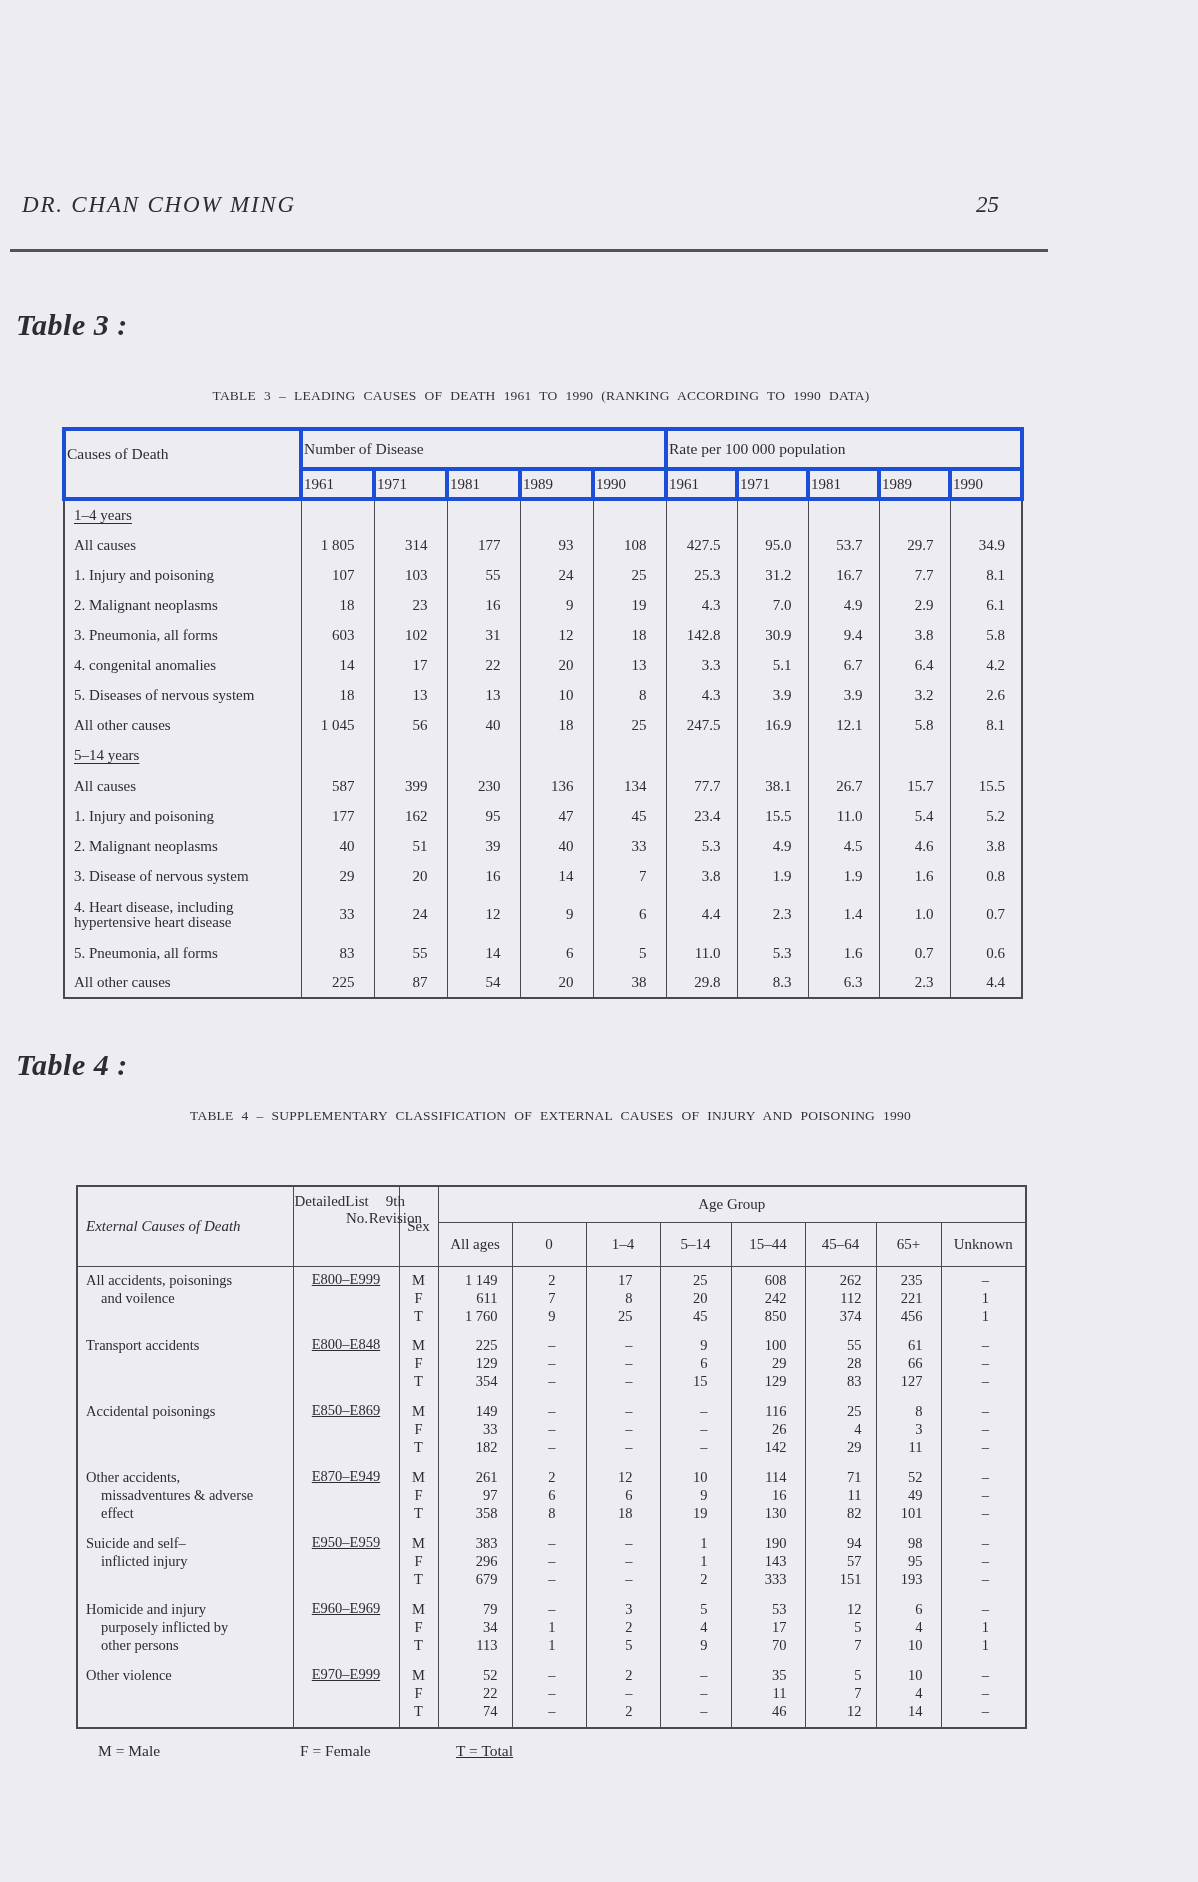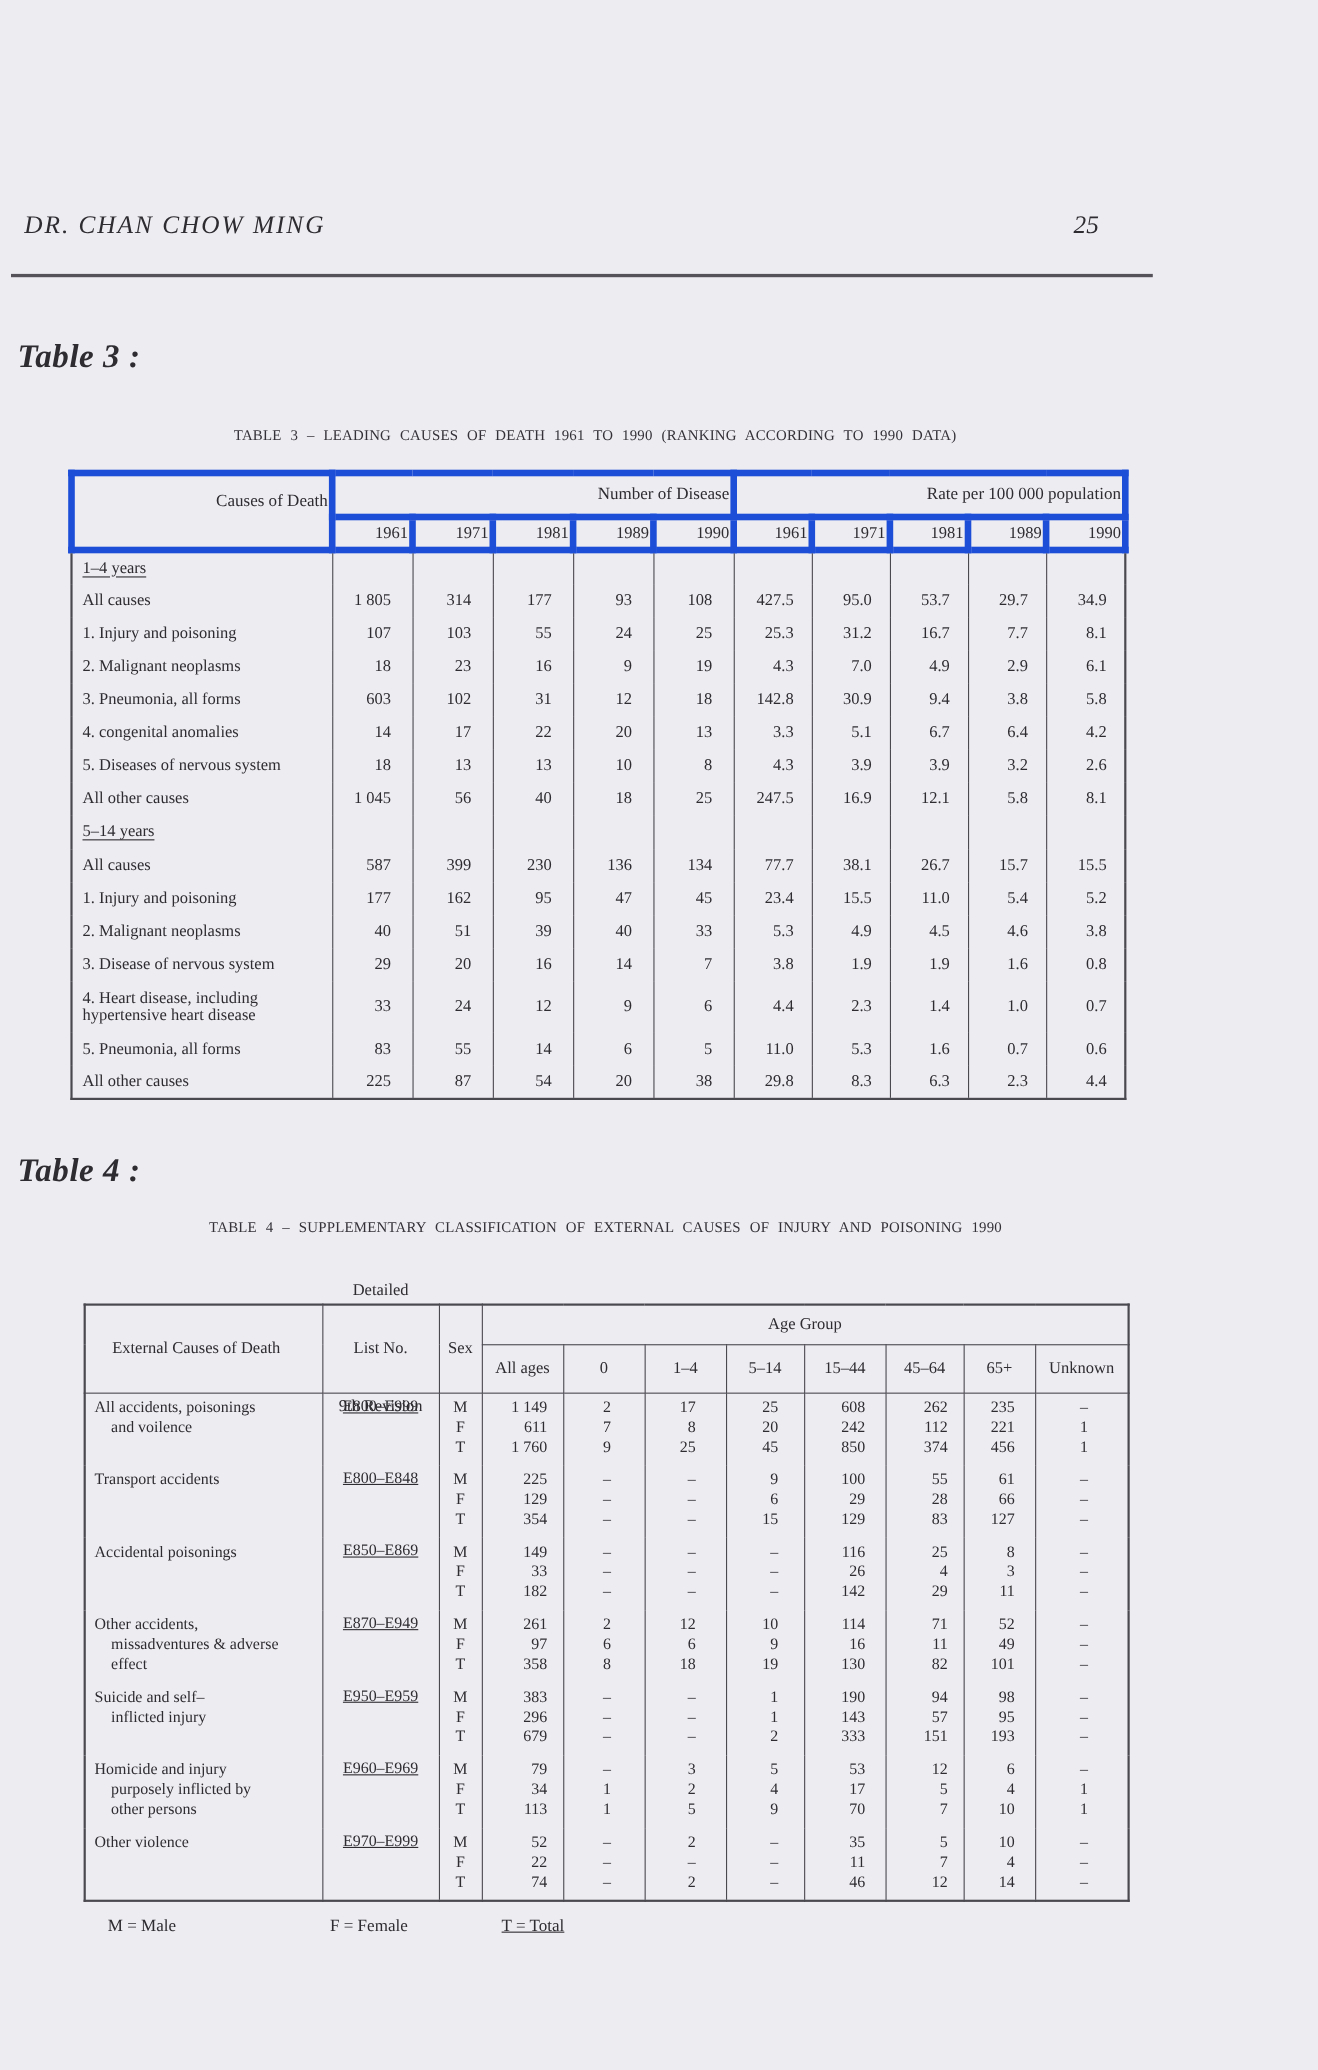--- a/index.html
+++ b/index.html
@@ -19,37 +19,37 @@
 
   .table-caption { position:absolute; font-size:13.5px; letter-spacing:0.2px; word-spacing:4.5px; white-space:nowrap; color:#343238; }
   #t3-caption { top:388px; left:62px; width:958px; text-align:center; }
   #t4-caption { top:1108px; left:76px; width:949px; text-align:center; }
 
   table { border-collapse:collapse; table-layout:fixed; position:absolute; }
   #t3 { left:62px; top:427px; width:958px; border:2px solid #4b4950; }
   #t4 { left:76px; top:1185px; width:949px; border:2px solid #4b4950; }
 
   th { font-weight:normal; }
-  #t3 thead th { border:6px solid #1d4ed8; font-size:15.5px; text-align:right; }
+  #t3 thead th { border:4px solid #1d4ed8; font-size:15.5px; text-align:left; }
   #t3 .h1 th { height:40px; }
   #t3 .h2 th { height:30px; font-size:15px; }
   #t3 tbody td { border:solid #4b4950; border-width:0 1px; font-size:15px; vertical-align:middle; }
   .t3-section-row { height:31px; }
   .t3-row { height:30px; }
   .t3-row.tall { height:47px;margin-left:44px; }
   .t3-cause { padding-left:9px; text-align:left; }
   .t3-section-label { text-decoration:underline; text-underline-offset:3px; }
   .t3-cause2 { line-height:15px; }
   #t3 td.t3-num { text-align:right; padding-right:16px; }
   #t3 td.t3-num.grp { padding-right:19px; }
 
   #t4 thead th { border:1px solid #4b4950; font-size:15px; text-align:center; }
   #t4 .t4h-age { height:36px; }
   #t4 .t4h-sub th { height:44px; }
-  .t4-code-h-inner { display:flex; flex-direction:column; justify-content:center; height:72px; padding:3px 0;gap:36px; }
+  .t4-code-h-inner { display:flex; flex-direction:row; justify-content:flex-start; height:72px; padding:3px 0; }
   #t4 tbody td { border:solid #4b4950; border-width:0 1px; font-size:14.5px; vertical-align:top; padding-top:4px; }
   .t4-group { height:66px; }
   .t4-group div { line-height:18px; }
   .t4-cause { padding-left:8px; text-align:left; }
   .t4-cont { padding-left:15px; }
   .t4-code { text-align:center;text-decoration:underline; }
   .t4-sex { text-align:center; }
   #t4 td.t4-val { text-align:right; }
   .c0 { padding-right:14px; } .c1 { padding-right:30px; } .c2 { padding-right:27px; }
   .c3 { padding-right:23px; } .c4 { padding-right:18px; } .c5 { padding-right:14px; }
@@ -356,21 +356,21 @@
         <col style="width:74px">
         <col style="width:74px">
         <col style="width:71px">
       <col style="width:74px">
         <col style="width:71px">
         <col style="width:65px">
         <col style="width:85px">
     </colgroup>
     <thead>
       <tr>
-        <th rowspan="2" style="text-align:left; padding-left:24px;">External Causes of Death</th>
+        <th rowspan="2" style="text-align:left; padding-left:8px;font-style:italic;">External Causes of Death</th>
         <th rowspan="2">
           <div class="t4-code-h-inner">
             <div>Detailed</div>
             <div>List No.</div>
             <div>9th Revision</div>
           </div>
         </th>
         <th rowspan="2">Sex</th>
         <th colspan="8" class="t4h-age">Age  Group</th>
       </tr>

